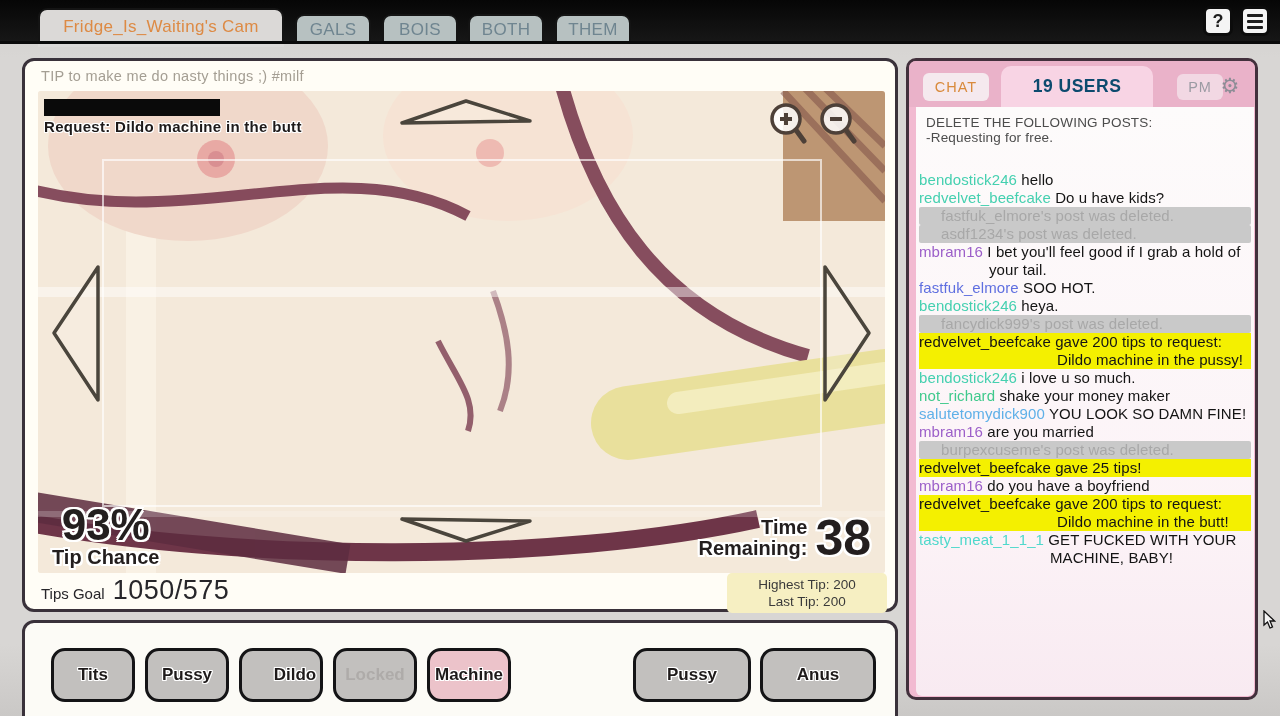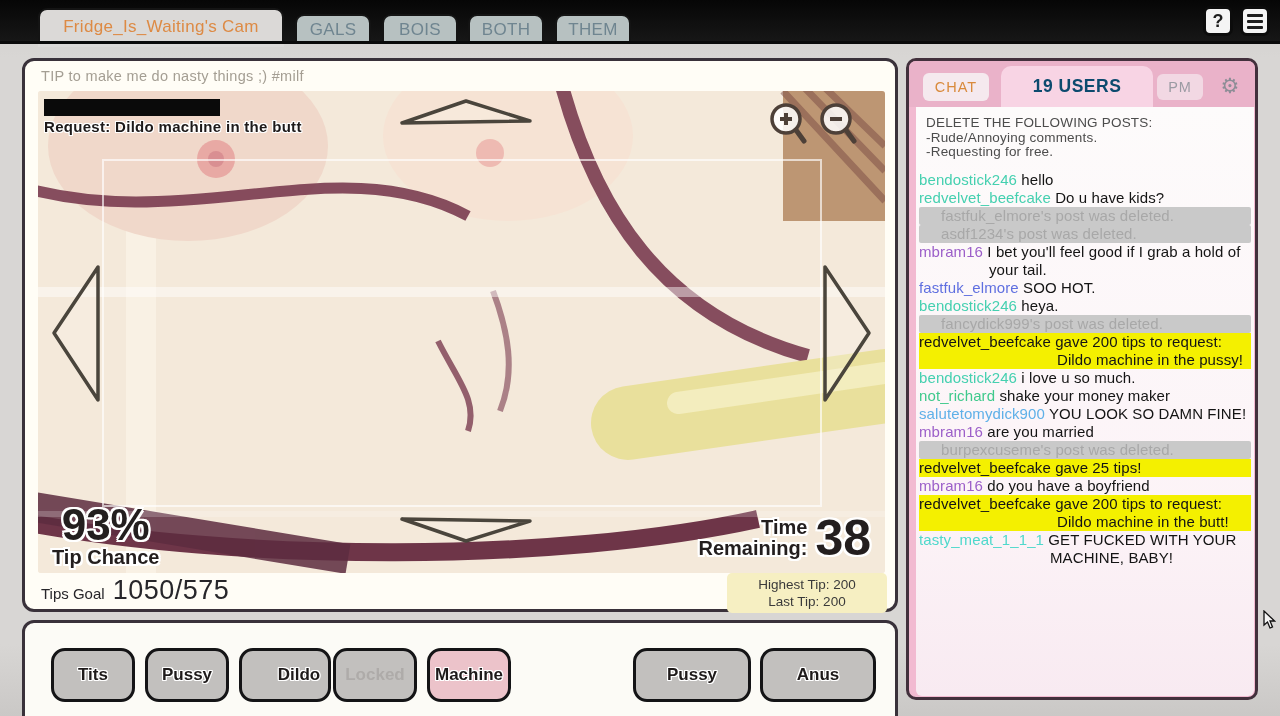--- a/index.html
+++ b/index.html
@@ -60,21 +60,21 @@
   
   #chatPanel{position:absolute;left:906px;top:58px;width:352px;height:642px;
     background:#f2bad1;border:3px solid #42303c;border-radius:10px;padding:7px;}
   #chatHeader{position:absolute;left:0;top:0;width:100%;height:46px;
     background:linear-gradient(180deg,#ecb2ca,#e7accl);background:#eab2c9;border-radius:7px 7px 0 0;}
   .chat-tab{position:absolute;display:flex;align-items:center;justify-content:center;cursor:pointer;}
   #tabChat{left:14px;top:12px;width:66px;height:28px;background:#f5e9ee;border-radius:6px;
     color:#d98a3c;font-size:14.5px;letter-spacing:1px;}
   #tabUsers{left:92px;top:5px;width:152px;height:41px;background:#f8d4e4;
     border-radius:10px 10px 0 0;color:#0c4a6e;font-size:17.5px;font-weight:bold;letter-spacing:.5px;}
-  #tabPM{left:248px;top:13px;width:46px;height:26px;background:#f2d8e3;border-radius:6px;
+  #tabPM{left:268px;top:13px;width:46px;height:26px;background:#f2d8e3;border-radius:6px;
     color:#9b9ba3;font-size:14.5px;letter-spacing:1px;}
   #gearBtn{position:absolute;left:306px;top:10px;width:30px;height:30px;display:flex;
     align-items:center;justify-content:center;color:#8d8d96;font-size:21px;cursor:pointer;}
   #chatBody{position:absolute;left:7px;top:46px;width:338px;height:589px;overflow:hidden;
     background:linear-gradient(180deg,#fdfbfb 0%,#fcf3f7 70%,#f8eaf1 100%);border-radius:0 0 6px 6px;}
   #notice{padding:9px 10px 2px 10px;color:#4c4c4c;font-size:13.5px;line-height:14.5px;letter-spacing:.2px;}
   #msgList{position:absolute;left:0;top:64px;width:338px;padding:0 3px;}
   .msg{font-size:15px;line-height:18px;color:#141414;letter-spacing:.1px;}
   .msg .uname{font-weight:normal;}
   .msg.deleted{background:#c9c9c9;color:#a8a8a8;padding-left:22px;border-radius:2px;}
@@ -191,21 +191,21 @@
     </div>
   </div>
 
   <div id="actionPanel">
       <div class="act-btn normal " style="left: 26px; width: 84px;">
         <span class="outlined-sm">Tits</span>
       </div>
       <div class="act-btn normal " style="left: 120px; width: 84px;">
         <span class="outlined-sm">Pussy</span>
       </div>
-      <div class="act-btn normal " style="left: 214px; width: 92px; padding-left: 28px;">
+      <div class="act-btn normal " style="left: 214px; width: 84px; padding-left: 28px;">
         <span class="outlined-sm">Dildo</span>
       </div>
       <div class="act-btn locked" style="left: 308px; width: 84px;">
         <span>Locked</span>
       </div>
       <div class="act-btn active " style="left: 402px; width: 84px;">
         <span class="outlined-sm">Machine</span>
       </div>
       <div class="act-btn normal " style="left: 608px; width: 118px;">
         <span class="outlined-sm">Pussy</span>
@@ -226,21 +226,20 @@
       <div id="tabPM" class="chat-tab">
         <span>PM</span>
       </div>
       <div id="gearBtn">
         <span>⚙</span>
       </div>
     </div>
     <div id="chatBody">
       <div id="notice">
           <div>DELETE THE FOLLOWING POSTS:</div>
-          <div>-Rude/Annoying comments.</div>
           <div>-Requesting for free.</div>
         </div>
       <div id="msgList">
           <div class="msg chat" style="padding-left: 104px; text-indent: -104px;"><span class="uname" style="color: rgb(69, 208, 176);">bendostick246</span> <span>hello</span></div>
           <div class="msg chat" style="padding-left: 138px; text-indent: -138px;"><span class="uname" style="color: rgb(69, 208, 176);">redvelvet_beefcake</span> <span>Do u have kids?</span></div>
           <div class="msg deleted"><span>fastfuk_elmore's post was deleted.</span></div>
           <div class="msg deleted"><span>asdf1234's post was deleted.</span></div>
           <div class="msg chat" style="padding-left: 70px; text-indent: -70px;"><span class="uname" style="color: rgb(156, 95, 201);">mbram16</span> <span>I bet you'll feel good if I grab a hold of your tail.</span></div>
           <div class="msg chat" style="padding-left: 106px; text-indent: -106px;"><span class="uname" style="color: rgb(95, 111, 224);">fastfuk_elmore</span> <span>SOO HOT.</span></div>
           <div class="msg chat" style="padding-left: 104px; text-indent: -104px;"><span class="uname" style="color: rgb(69, 208, 176);">bendostick246</span> <span>heya.</span></div>

